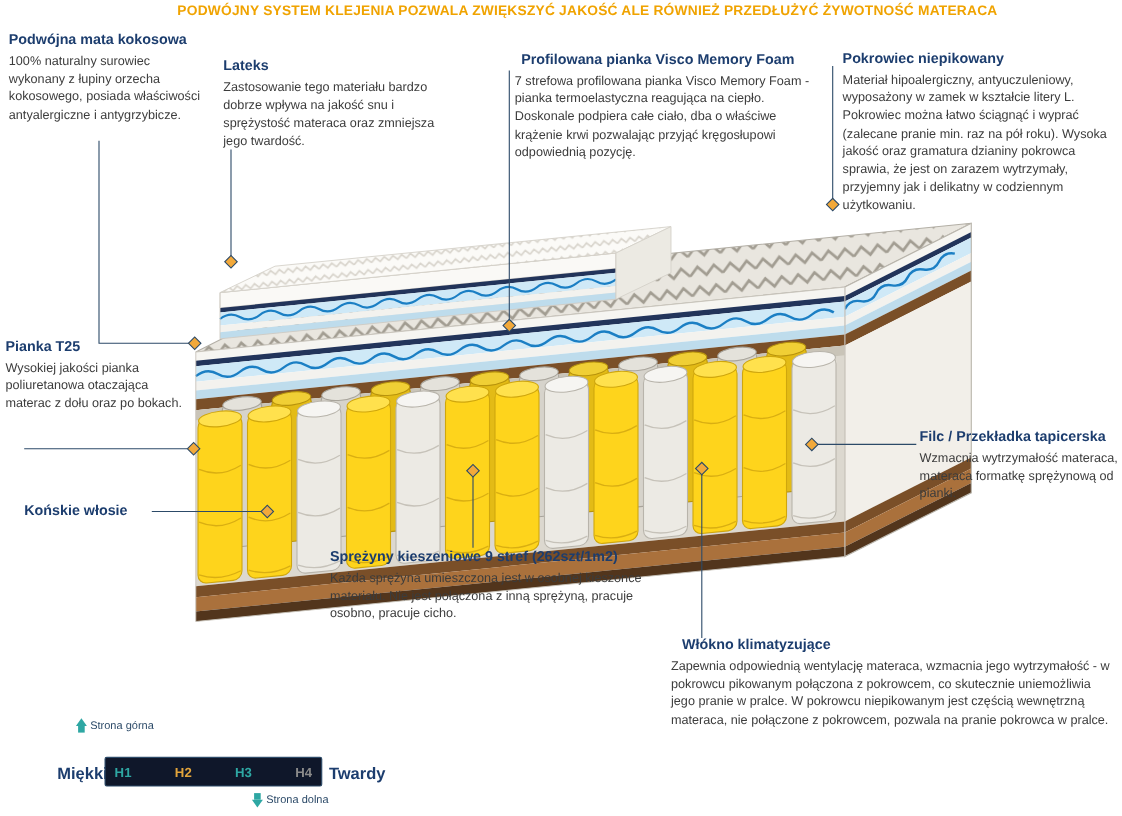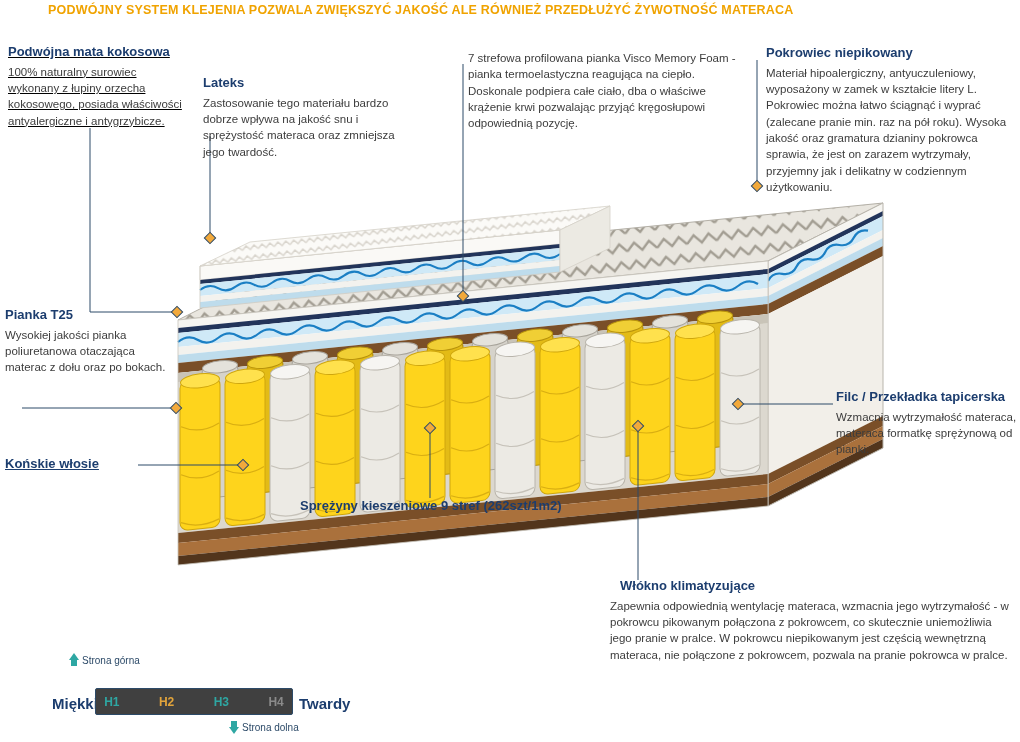--- a/index.html
+++ b/index.html
@@ -8,39 +8,39 @@
     --orange:#f0a300;
     --line:#2c4a68;
     --body:#3c3c3c;
   }
   html,body{margin:0;padding:0;background:#fff;}
   .canvas{
     position:relative;width:1020px;height:742px;background:#ffffff;overflow:hidden;
     font-family:"Liberation Sans",sans-serif;
   }
   .banner{
-    position:absolute;left:0;right:0;top:3px;text-align:left;
+    position:absolute;left:0;right:0;top:3px;text-align:center;
     font-weight:700;font-size:12.5px;color:var(--orange);letter-spacing:.2px;padding-left:48px;
   }
   .co-block{position:absolute;}
   .co-title{display:block;font-weight:700;font-size:13px;line-height:1.2;color:var(--navy);}
   .co-title.nowrap{white-space:nowrap;}
   .co-title.center{text-align:center;}
   .co-body{font-size:11.5px;line-height:1.42;color:var(--body);margin-top:4px;}
   .layer-art{position:absolute;left:100px;top:140px;width:790px;height:480px;z-index:1;}
   .overlay{position:absolute;left:0;top:0;width:1020px;height:742px;z-index:3;pointer-events:none;}
   .txt{z-index:4;}
   
   .soft-lbl,.hard-lbl{position:absolute;font-weight:700;font-size:15px;color:var(--navy);}
   .soft-lbl{left:52px;top:695px;}
   .hard-lbl{left:299px;top:695px;}
   .h-box{
     position:absolute;left:95px;top:688px;width:196px;height:25px;
     display:flex;align-items:center;justify-content:space-around;
-    border:1px solid var(--line);border-radius:2px;background:#404040;z-index:4;gap:23px;
+    border:1px solid var(--line);border-radius:2px;background:#0f172a;z-index:4;gap:23px;
   }
   .h-lbl{font-weight:700;font-size:12px;}
   .h-c1,.h-c3{color:var(--teal);}
   .h-c2{color:#e2a43b;}
   .h-c4{color:#8a8a8a;}
   .side-note{position:absolute;display:flex;align-items:center;gap:2px;z-index:4;}
   .side-note .small-lbl{font-size:10px;color:var(--line);}
   .strona-gorna{left:68px;top:653px;}
   .strona-dolna{left:228px;top:720px;align-items:center;}
   .arr{display:inline-block;position:relative;width:12px;height:14px;}
@@ -166,50 +166,52 @@
           <rect x="0" y="30" width="360" height="6" fill="#f3f2ee"></rect>
           <rect x="0" y="36" width="360" height="6" fill="#bedcec"></rect>
           <rect x="0" y="0" width="360" height="42" fill="none" stroke="#cfcbc3" stroke-width="0.8"></rect>
         </g>
         <polygon points="100,126 460,90 510,66 150,102" fill="url(#chevSmall)" stroke="#d4d0c8" stroke-width="0.8"></polygon>
         <polygon points="460,90 510,66 510,108 460,132" fill="#eceae3" stroke="#d4d0c8" stroke-width="0.8"></polygon>
       </g>
     </svg>
   </div>
 
-  <div class="co-block txt" style="left:8px;top:44px;width:178px;text-decoration:underline;">
+  <div class="co-block txt" style="left:8px;top:28px;width:178px;">
     <span class="co-title">Podwójna mata kokosowa</span>
     <div class="co-body">100% naturalny surowiec wykonany z łupiny orzecha kokosowego, posiada właściwości antyalergiczne i antygrzybicze.</div>
   </div>
 
-  <div class="co-block txt" style="left:203px;top:52px;width:205px;margin-top:23px;">
+  <div class="co-block txt" style="left:203px;top:52px;width:205px;">
     <span class="co-title">Lateks</span>
     <div class="co-body">Zastosowanie tego materiału bardzo dobrze wpływa na jakość snu i sprężystość materaca oraz zmniejsza jego twardość.</div>
   </div>
 
   <div class="co-block txt" style="left:452px;top:46px;width:292px;">
+    <span class="co-title center">Profilowana pianka Visco Memory Foam</span>
     <div class="co-body" style="margin-left:16px;">7 strefowa profilowana pianka Visco Memory Foam - pianka termoelastyczna reagująca na ciepło. Doskonale podpiera całe ciało, dba o właściwe krążenie krwi pozwalając przyjąć kręgosłupowi odpowiednią pozycję.</div>
   </div>
 
   <div class="co-block txt" style="left:766px;top:45px;width:250px;">
     <span class="co-title">Pokrowiec niepikowany</span>
     <div class="co-body">Materiał hipoalergiczny, antyuczuleniowy, wyposażony w zamek w kształcie litery L. Pokrowiec można łatwo ściągnąć i wyprać (zalecane pranie min. raz na pół roku). Wysoka jakość oraz gramatura dzianiny pokrowca sprawia, że jest on zarazem wytrzymały, przyjemny jak i delikatny w codziennym użytkowaniu.</div>
   </div>
 
   <div class="co-block txt" style="left:5px;top:307px;width:162px;">
     <span class="co-title">Pianka T25</span>
     <div class="co-body">Wysokiej jakości pianka poliuretanowa otaczająca materac z dołu oraz po bokach.</div>
   </div>
 
   <div class="co-block txt" style="left:5px;top:456px;width:290px;">
-    <span class="co-title" style="text-decoration:underline;">Końskie włosie</span>
+    <span class="co-title" style="margin-left:17px;">Końskie włosie</span>
   </div>
 
   <div class="co-block txt" style="left:300px;top:498px;width:295px;">
     <span class="co-title nowrap">Sprężyny kieszeniowe 9 stref (262szt/1m2)</span>
+    <div class="co-body">Każda sprężyna umieszczona jest w osobnej kieszonce materiału. Nie jest połączona z inną sprężyną, pracuje osobno, pracuje cicho.</div>
   </div>
 
   <div class="co-block txt" style="left:836px;top:389px;width:184px;">
     <span class="co-title nowrap">Filc / Przekładka tapicerska</span>
     <div class="co-body">Wzmacnia wytrzymałość materaca, materaca formatkę sprężynową od pianki.</div>
   </div>
 
   <div class="co-block txt" style="left:610px;top:578px;width:406px;">
     <span class="co-title" style="margin-left:10px;">Włókno klimatyzujące</span>
     <div class="co-body">Zapewnia odpowiednią wentylację materaca, wzmacnia jego wytrzymałość - w pokrowcu pikowanym połączona z pokrowcem, co skutecznie uniemożliwia jego pranie w pralce. W pokrowcu niepikowanym jest częścią wewnętrzną materaca, nie połączone z pokrowcem, pozwala na pranie pokrowca w pralce.</div>

